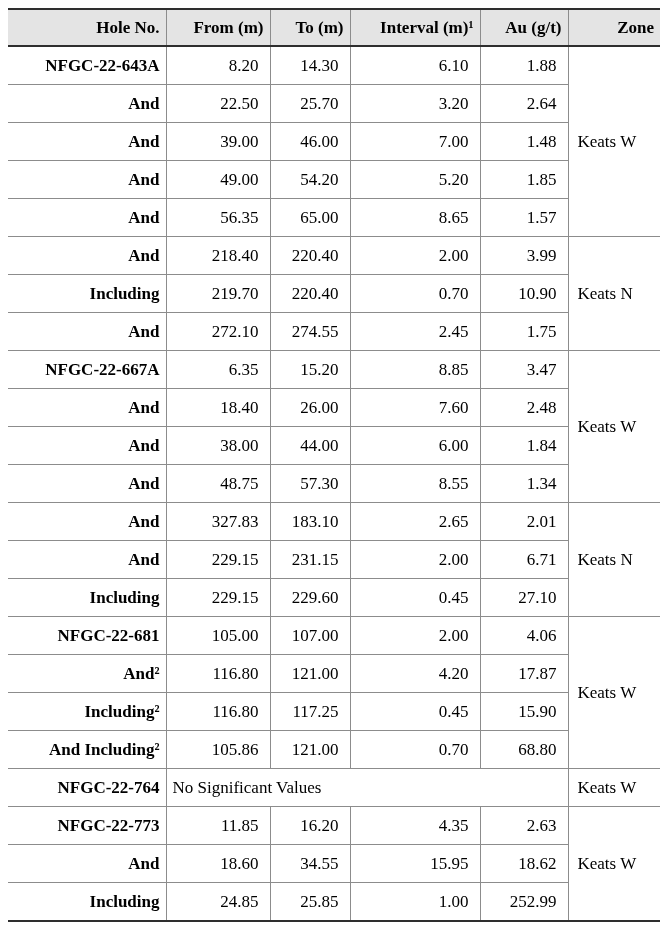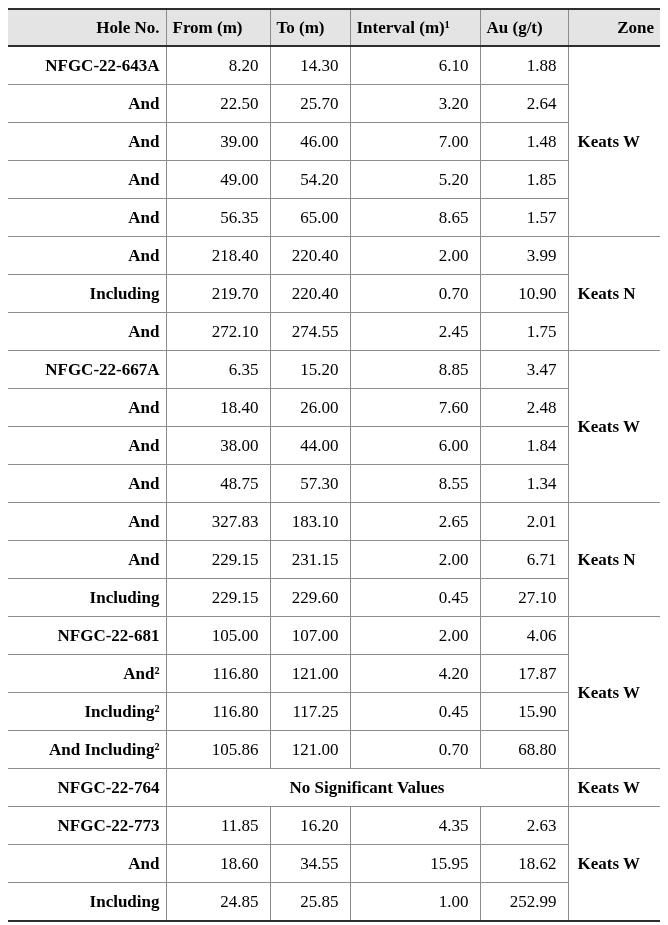--- a/index.html
+++ b/index.html
@@ -31,21 +31,21 @@
 
   th {
     background: #e4e4e4;
     font-weight: bold;
     font-size: 17px;
     height: 35px;
     border: 1px solid #8c8c8c;
     border-top: none;
     border-bottom: 2.5px solid #2e2e2e;
     padding: 0 6px;
-    text-align: left;
+    text-align: right;
     vertical-align: middle;
     white-space: nowrap;
   }
   th.h-left { text-align: right; padding-left: 11px; }
   th:first-child { border-left: none; }
   th:last-child  { border-right: none; margin-left: 9px; }
 
   td {
     font-size: 17px;
     height: 37px;
@@ -59,28 +59,27 @@
     border-left: none;
     font-weight: bold;
     text-align: right;
     padding-left: 11px;
   }
   td.col-num {
     text-align: right;
     padding-right: 11px;
   }
   td.col-merged {
-    text-align: center;
-    font-weight: bold;
+    font-weight: normal;
   }
   td.col-zone {
     border-right: none;
     text-align: left;
     padding-left: 9px;
-    font-weight: bold;
+    font-weight: normal;
     margin-left: 34px;
   }
 </style>
 </head>
 <body>
 
 <table class="assay">
   <colgroup>
     <col class="c-hole">
     <col class="c-from">

